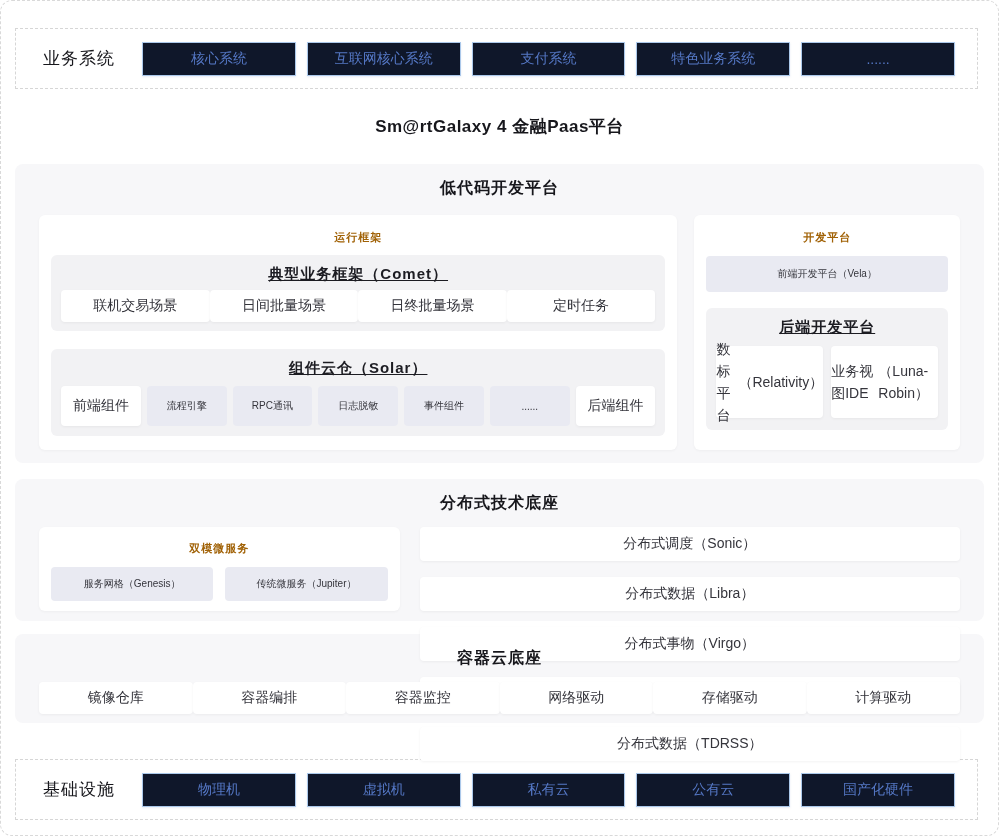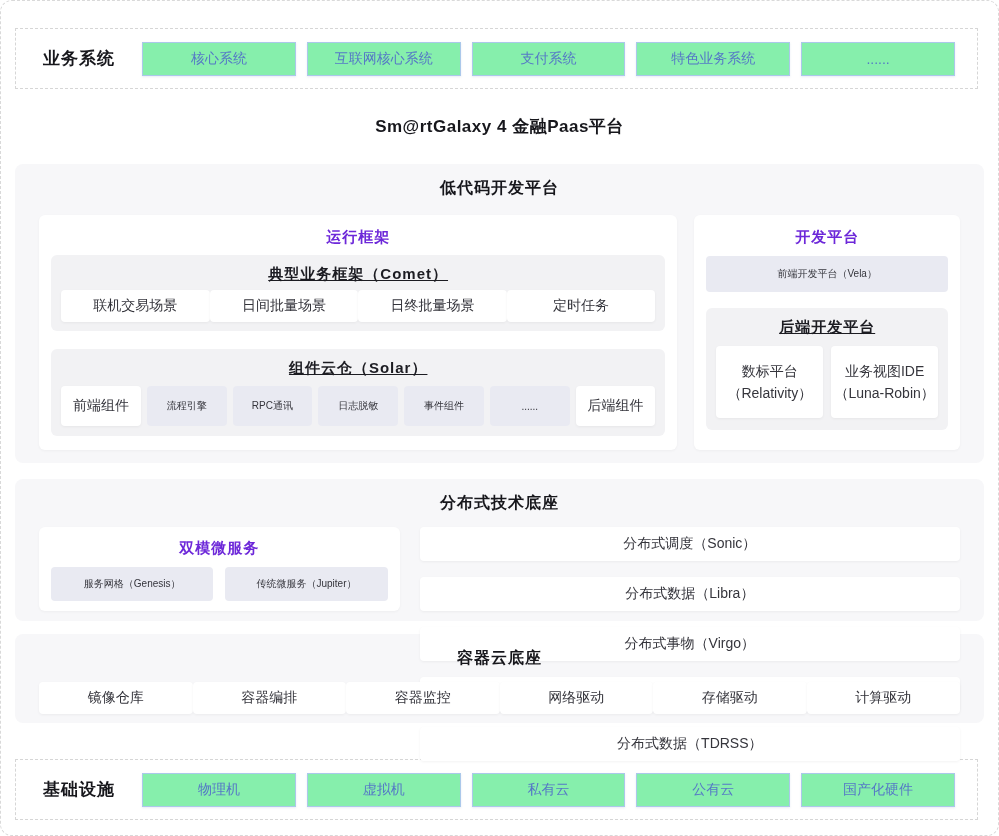--- a/index.html
+++ b/index.html
@@ -21,28 +21,28 @@
   .band {
     margin: 27px 20px 0 14px;
     border: 1px dashed #d6d6d6;
     height: 61px;
     display: flex; align-items: center;
     padding: 0 22px 0 0;
   }
   .band.bottom { margin-top: 36px; }
   .band-label {
     width: 126px; text-align: center;
-    font-weight: 700; font-size: 17px; color: #17171c;
+    font-weight: 400; font-size: 17px; color: #17171c;
     letter-spacing: 1px;
     flex: 0 0 126px;
   }
   .band-boxes { flex: 1; display: flex; gap: 11px; }
   .blue-box {
     flex: 1; height: 34px;
-    background: #86efac;
+    background: #0f172a;
     border: 1px solid #abc8ea;
     color: #5578c6; font-size: 14px;
     display: flex; align-items: center; justify-content: center;
     box-shadow: 0 1px 2px rgba(120,150,200,.18);
   }
 
   
   .main-title {
     margin-top: 26px;
     text-align: center;
@@ -62,21 +62,21 @@
   .sec-title {
     text-align: center; font-size: 16px; font-weight: 700; color: #17171c;
     line-height: 24px; letter-spacing: 1px;
   }
 
   .white-panel {
     background: #ffffff; border-radius: 6px;
     box-shadow: 0 1px 3px rgba(0,0,0,.04);
   }
   .panel-title {
-    text-align: center; font-size: 15px; font-weight: 700; color: #6d28d9;
+    text-align: center; font-size: 11px; font-weight: 700; color: #a16207;
     line-height: 24px; letter-spacing: 1px;
   }
   .inner-gray {
     background: #f2f2f4; border-radius: 6px;
   }
   .inner-title {
     text-align: center; font-size: 15px; font-weight: 700; color: #1c1c22;
     line-height: 22px; letter-spacing: 1px; text-decoration: underline;
   }
   .white-chip {
@@ -102,21 +102,21 @@
   .solar-row { margin-top: 7px; display: flex; gap: 6px; }
   .solar-row .white-chip, .solar-row .lav-chip { flex: 1; height: 40px; }
 
   .dev-panel { flex: 256 0 0; padding: 10px 12px; }
   .dev-panel .panel-title { margin-bottom: 7px; }
   .vela-chip { height: 36px; }
   .backend { margin-top: 16px; padding: 8px 10px 12px 10px; }
   .backend-row { margin-top: 8px; display: flex; gap: 8px; }
   .backend-chip {
     flex: 1; height: 72px;
-    flex-direction: column; line-height: 22px;
+    flex-direction: row; line-height: 22px;
   }
 
   
   .dist-row { margin-top: 12px; display: flex; gap: 20px; }
   .dual-panel { flex: 347 0 0; height: 84px; padding: 9px 12px; }
   .dual-row { margin-top: 7px; display: flex; gap: 12px; }
   .dual-row .lav-chip { flex: 1; height: 34px; }
   .dist-grid {
     flex: 557 0 0;
     display: grid; grid-template-columns: 1fr;

